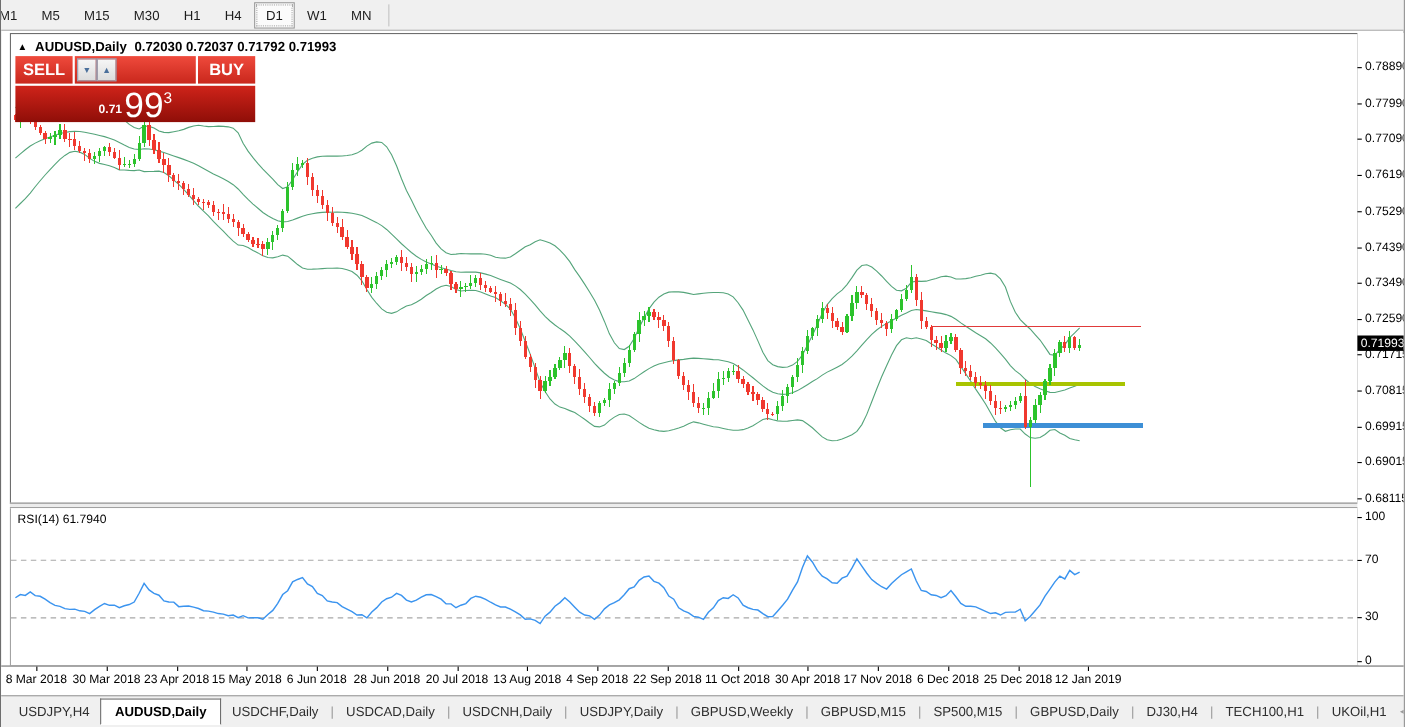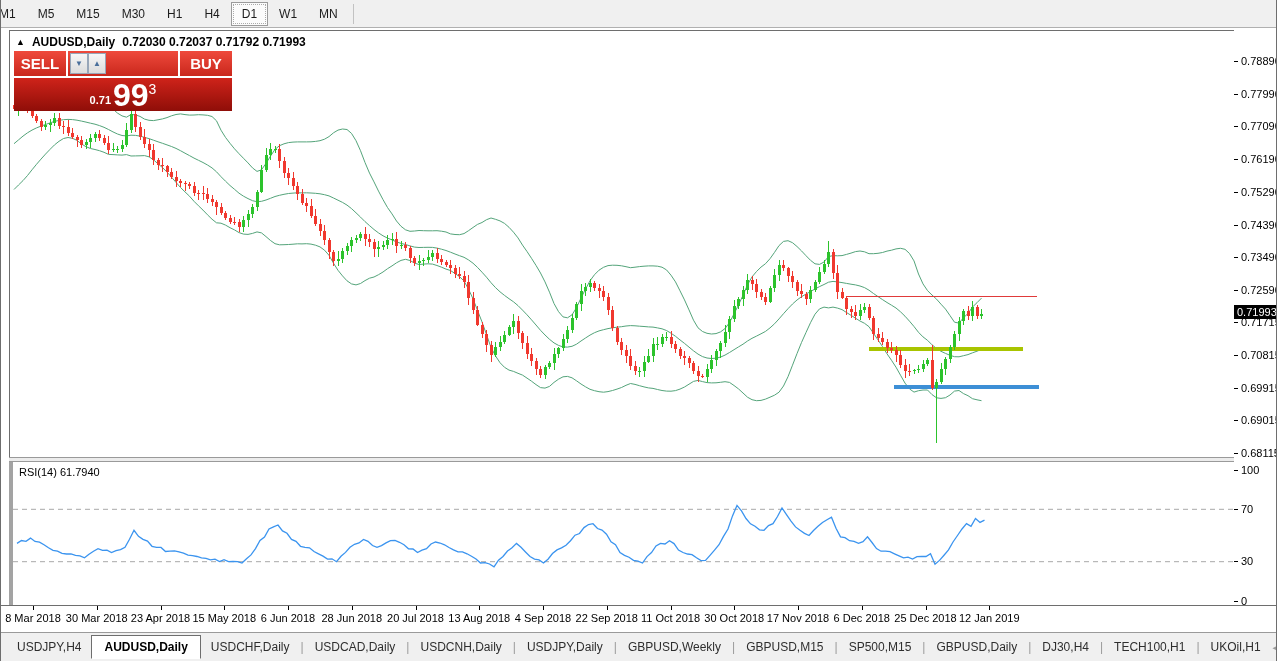--- a/index.html
+++ b/index.html
@@ -13,21 +13,21 @@
       cursor:default;white-space:nowrap;}
   .tf:first-child{margin-left:-13px;}
   .tf.active{background:#fbfbfb;border:1px solid #9a9a9a;outline:1px dotted #aaa;outline-offset:-3px;}
   .tb-sep{width:1px;height:20px;background:#c2c2c2;margin:0 4px;}
   
   #price-pane{position:absolute;left:8px;top:30px;width:1224px;height:426px;background:#fff;
               border:1px solid #6e6e6e;box-sizing:content-box;}
   #splitter{position:absolute;left:8px;top:457px;width:1226px;height:5px;background:#ececec;
             border-top:1px solid #9a9a9a;border-bottom:1px solid #9a9a9a;box-sizing:border-box;}
   #rsi-pane{position:absolute;left:8px;top:462px;width:1224px;height:143px;background:#fff;
-            border-left:4px solid #a3a3a3;border-right:1px solid #6e6e6e;border-bottom:1px solid #6e6e6e;}
+            border-left:1px solid #a3a3a3;border-right:1px solid #6e6e6e;border-bottom:1px solid #6e6e6e;}
   #price-pane svg,#rsi-pane svg{position:absolute;left:0;top:0;}
   #chart-title{position:absolute;left:6px;top:4px;font-size:12px;font-weight:600;color:#000;
                display:flex;gap:7px;align-items:center;z-index:5;}
   #chart-title .marker{font-size:9px;font-weight:400;}
   #rsi-label{position:absolute;left:6px;top:4px;font-size:11px;color:#000;z-index:5;}
   
   #price-axis{position:absolute;left:1233px;top:30px;width:44px;height:575px;background:#fff;}
   .p-label{position:absolute;left:7px;font-size:11px;color:#000;white-space:nowrap;}
   .p-tick{position:absolute;left:0;width:4px;height:1px;background:#000;}
   #cur-price-tag{position:absolute;left:0;width:44px;height:14px;background:#000;color:#fff;
@@ -43,21 +43,21 @@
           display:flex;align-items:center;justify-content:center;width:52px;cursor:pointer;}
   #tp-spin{flex:1;background:linear-gradient(#ef4a3c,#c9271c);display:flex;align-items:stretch;padding:2px;gap:0;}
   .spin-btn{width:16px;background:linear-gradient(#f6f6f6,#dcdcdc);border:1px solid #98a6b8;color:#4a6f9b;
             font-size:8px;display:flex;align-items:center;justify-content:center;cursor:pointer;}
   #vol-field{flex:1;border:1px solid #98a6b8;border-left:none;border-right:none;text-align:right;
              font-size:13px;font-family:"Liberation Sans",sans-serif;padding:0 4px 0 0;min-width:0;}
   #tp-row2{display:flex;gap:3px;margin-top:2px;height:33px;}
   .tile{flex:1;background:linear-gradient(#cf231a,#8f0e08);color:#fff;display:flex;align-items:flex-end;
         justify-content:center;cursor:pointer;padding-bottom:1px;}
   .tile .sm{font-size:11px;font-weight:700;margin:0 2px 4px 0;}
-  .tile .big{font-size:32px;line-height:30px;font-weight:700;}
+  .tile .big{font-size:32px;line-height:30px;font-weight:400;}
   .tile .sup{font-size:14px;margin-bottom:13px;}
   
   #tabbar{position:absolute;left:0;top:632px;width:1277px;height:29px;background:#f0f0f0;
           border-top:1px solid #9a9a9a;display:flex;align-items:center;font-size:12px;overflow:hidden;
           box-sizing:border-box;padding-left:6px;}
   .tab{padding:5px 10px;color:#2e2e2e;white-space:nowrap;cursor:pointer;}
   .tab.active{background:#fff;border:1px solid #6e6e6e;border-bottom:1px solid #fff;font-weight:700;
               color:#000;padding:4px 12px;}
   .tab-sep{color:#9a9a9a;padding:0 1px;}
   #tab-arrows{margin-left:auto;display:flex;gap:10px;padding-right:10px;font-size:10px;}
@@ -614,21 +614,21 @@
     <div class="d-label" style="left: 414.5px;">20 Jul 2018</div>
     <div class="d-tick" style="left: 478.25px;"></div>
     <div class="d-label" style="left: 478.25px;">13 Aug 2018</div>
     <div class="d-tick" style="left: 542px;"></div>
     <div class="d-label" style="left: 542px;">4 Sep 2018</div>
     <div class="d-tick" style="left: 605.75px;"></div>
     <div class="d-label" style="left: 605.75px;">22 Sep 2018</div>
     <div class="d-tick" style="left: 669.5px;"></div>
     <div class="d-label" style="left: 669.5px;">11 Oct 2018</div>
     <div class="d-tick" style="left: 733.25px;"></div>
-    <div class="d-label" style="left: 733.25px;">30 Oct 2018</div>
+    <div class="d-label" style="left: 733.25px;">30 Apr 2018</div>
     <div class="d-tick" style="left: 797px;"></div>
     <div class="d-label" style="left: 797px;">17 Nov 2018</div>
     <div class="d-tick" style="left: 860.75px;"></div>
     <div class="d-label" style="left: 860.75px;">6 Dec 2018</div>
     <div class="d-tick" style="left: 924.5px;"></div>
     <div class="d-label" style="left: 924.5px;">25 Dec 2018</div>
     <div class="d-tick" style="left: 988.25px;"></div>
     <div class="d-label" style="left: 988.25px;">12 Jan 2019</div>
   </div>
 

